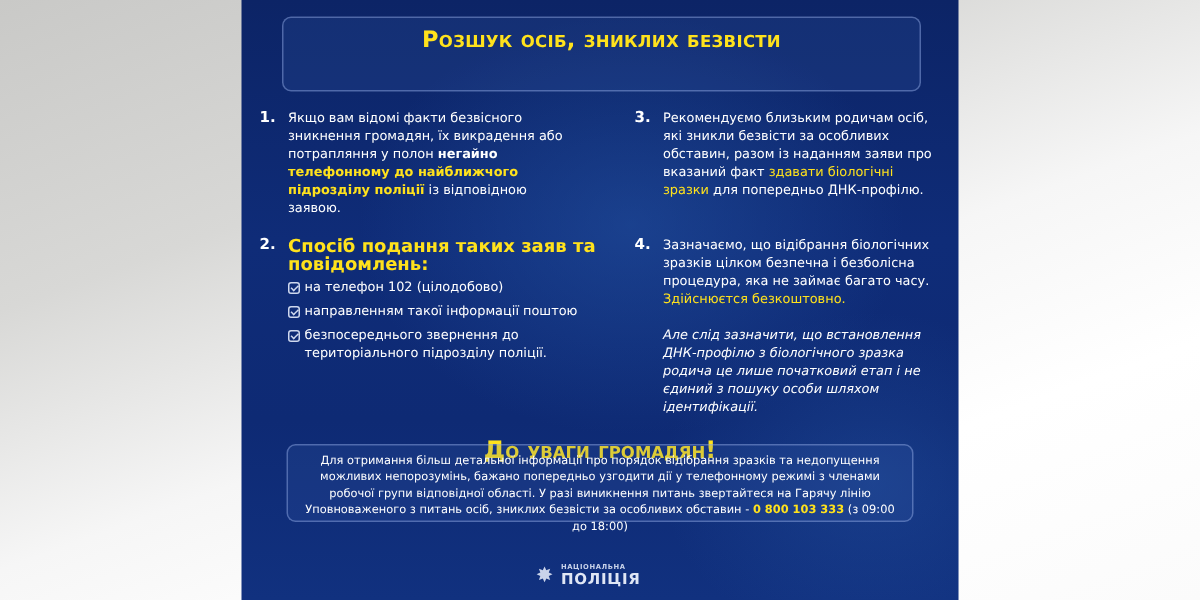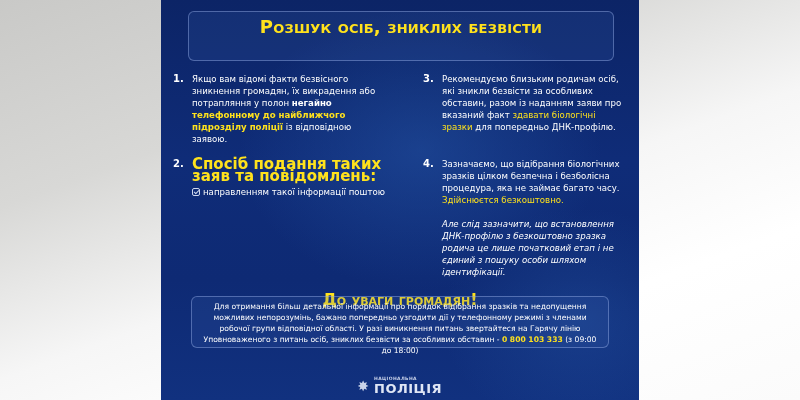--- a/index.html
+++ b/index.html
@@ -28,21 +28,21 @@
       border-radius: 6px;
       background: rgba(60,100,180,0.18);
       text-align: center;
       padding-top: 5px;
     }
     .title-line {
       display: block;
       color: #ffe21c;
       font-family: "DejaVu Sans", sans-serif;
       font-weight: bold;
-      font-size: 18px;
+      font-size: 15px;
       line-height: 19px;
       letter-spacing: 0.2px;
       font-variant: small-caps;
     }
     .item {
       position: absolute;
       font-size: 8.6px;
       line-height: 12px;
       color: #ffffff;
     }
@@ -52,21 +52,21 @@
       font-weight: bold;
       font-size: 10px;
     }
     .item .body { margin-left: 19px; }
     .hl { color: #ffe21c; }
     .b { font-weight: bold; }
     .item1 { left: 12px; top: 73px; width: 215px; }
     .item3 { left: 262px; top: 73px; width: 200px; }
     .item2 { left: 12px; top: 158px; width: 225px; }
     .item4 { left: 262px; top: 158px; width: 200px; }
-    .item2 .heading { color: #ffe21c; font-weight: bold; font-size: 15px; }
+    .item2 .heading { color: #ffe21c; font-weight: bold; font-size: 12px; }
     .check-row { position: relative; margin-top: 4px; padding-left: 11px; }
     .check-icon {
       position: absolute; left: 0; top: 2px;
       width: 8px; height: 8px;
       border: 1px solid #cfd8ee;
       border-radius: 2px;
     }
     .check-icon::after {
       content: "";
       position: absolute;
@@ -108,21 +108,21 @@
     }
     .star-icon {
       width: 14px; height: 14px;
       color: #c9d3ea;
       font-size: 14px;
       line-height: 14px;
       text-align: center;
     }
     .logo-text { display: flex; flex-direction: column; line-height: 1; }
     .logo-small { font-size: 4.5px; font-weight: bold; color: #c9d3ea; letter-spacing: 0.4px; }
-    .logo-big { font-size: 13px; font-weight: bold; color: #dfe6f5; letter-spacing: 0.5px; }
+    .logo-big { font-size: 10px; font-weight: bold; color: #dfe6f5; letter-spacing: 0.5px; }
   </style>
 </head>
 <body>
 
 <div class="poster">
 
   <div class="title-box">
     <span class="title-line">Розшук осіб, зниклих безвісти</span>
   </div>
 
@@ -139,30 +139,38 @@
       <span>Рекомендуємо близьким родичам осіб, які зникли безвісти за особливих обставин, разом із наданням заяви про вказаний факт </span><span class="hl">здавати біологічні зразки</span><span> для попередньо ДНК-профілю.</span>
     </div>
   </div>
 
   <div class="item item2">
     <span class="num">2.</span>
     <div class="body">
       <div class="heading">Спосіб подання таких заяв та повідомлень:</div>
       <div class="check-row">
         <span class="check-icon"></span>
+        <span>на телефон 102 (цілодобово)</span>
+      </div>
+      <div class="check-row">
+        <span class="check-icon"></span>
         <span>направленням такої інформації поштою</span>
+      </div>
+      <div class="check-row">
+        <span class="check-icon"></span>
+        <span>безпосереднього звернення до територіального підрозділу поліції.</span>
       </div>
     </div>
   </div>
 
   <div class="item item4">
     <span class="num">4.</span>
     <div class="body">
       <span>Зазначаємо, що відібрання біологічних зразків цілком безпечна і безболісна процедура, яка не займає багато часу. </span><span class="hl">Здійснюєтся  безкоштовно.</span>
-      <div class="note2">Але слід зазначити, що встановлення ДНК-профілю з безкоштовно зразка родича це лише початковий етап і не єдиний з пошуку особи шляхом ідентифікації.</div>
+      <div class="note2">Але слід зазначити, що встановлення ДНК-профілю з біологічного зразка родича це лише початковий етап і не єдиний з пошуку особи шляхом ідентифікації.</div>
     </div>
   </div>
 
   <div class="attention">До уваги громадян!</div>
 
   <div class="info-box">
     <span>Для отримання більш детальної інформації про порядок відібрання зразків та недопущення можливих непорозумінь, бажано попередньо узгодити дії у телефонному режимі з членами робочої групи відповідної області. У разі виникнення питань звертайтеся на Гарячу лінію Уповноваженого з питань осіб, зниклих безвісти за особливих обставин - </span><span class="hl b">0 800 103 333</span><span> (з 09:00 до 18:00)</span>
   </div>
 
   <div class="footer-logo">

